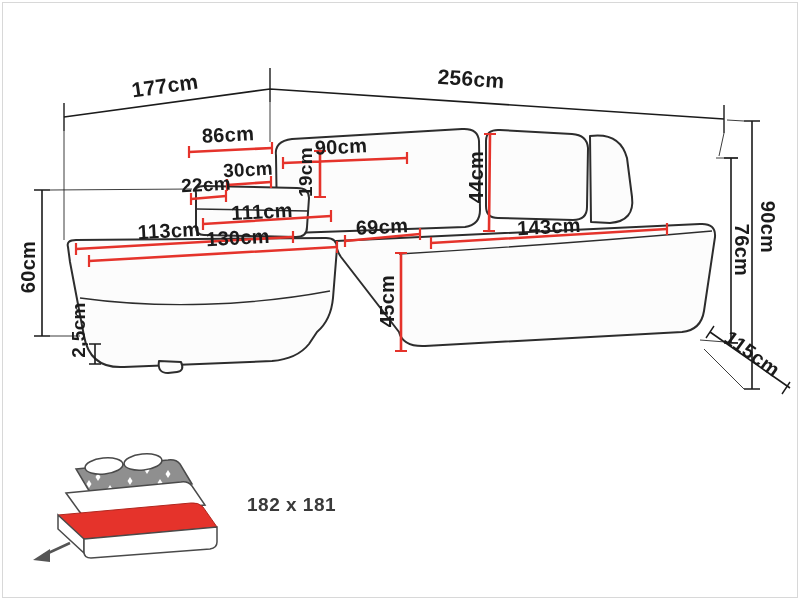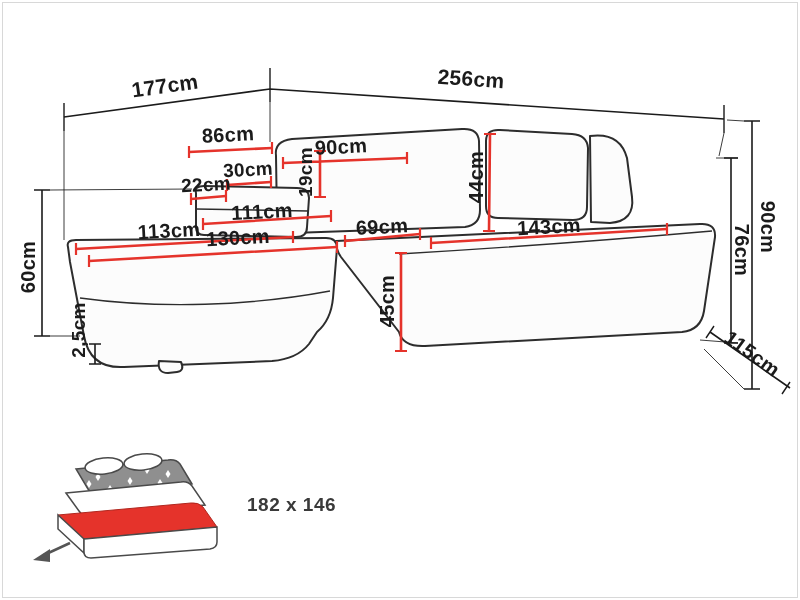--- a/index.html
+++ b/index.html
@@ -116,14 +116,14 @@
       <span class="dim-label" style="left: 382px; top: 227px; font-size: 20px; transform: translate(-50%, -50%) rotate(-3deg);">69cm</span>
       <span class="dim-label" style="left: 549px; top: 227px; font-size: 20px; transform: translate(-50%, -50%) rotate(-3deg);">143cm</span>
       <span class="dim-label" style="left: 28px; top: 267px; font-size: 20px; transform: translate(-50%, -50%) rotate(-90deg);">60cm</span>
       <span class="dim-label" style="left: 79px; top: 330px; font-size: 19px; transform: translate(-50%, -50%) rotate(-90deg);">2,5cm</span>
       <span class="dim-label" style="left: 387px; top: 301px; font-size: 20px; transform: translate(-50%, -50%) rotate(-90deg);">45cm</span>
       <span class="dim-label" style="left: 741px; top: 250px; font-size: 20px; transform: translate(-50%, -50%) rotate(90deg);">76cm</span>
       <span class="dim-label" style="left: 767px; top: 227px; font-size: 20px; transform: translate(-50%, -50%) rotate(90deg);">90cm</span>
       <span class="dim-label" style="left: 752px; top: 354px; font-size: 20px; transform: translate(-50%, -50%) rotate(36deg);">115cm</span>
     </div>
 
-  <span class="sleep-size">182 x 146</span>
+  <span class="sleep-size">182 x 181</span>
 </div>
 
 </body></html>

